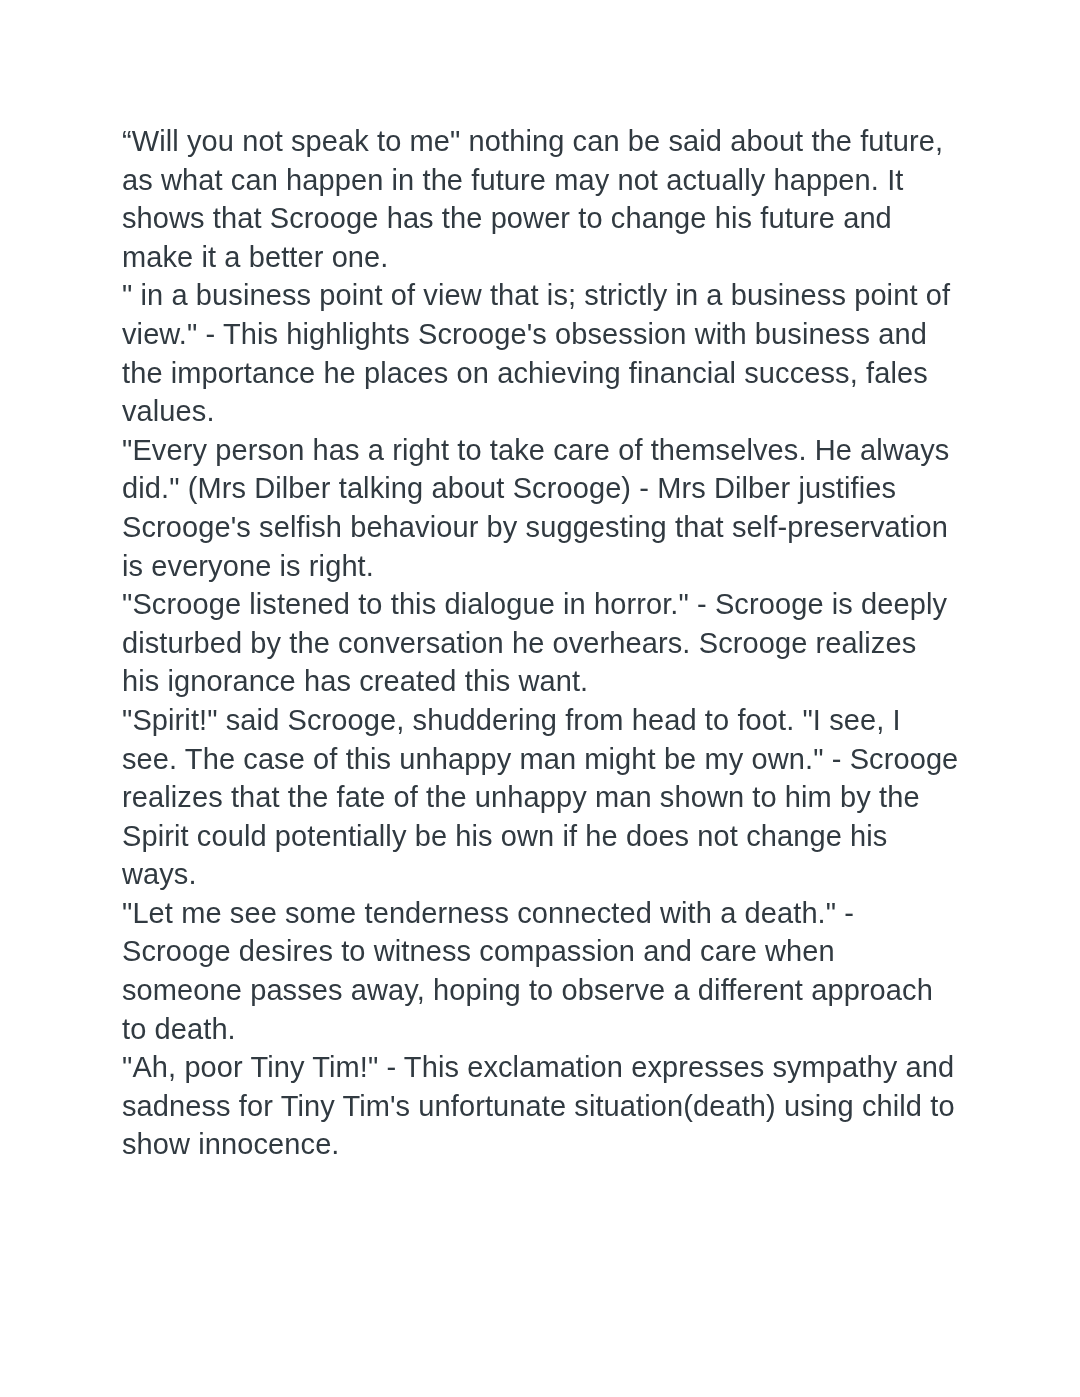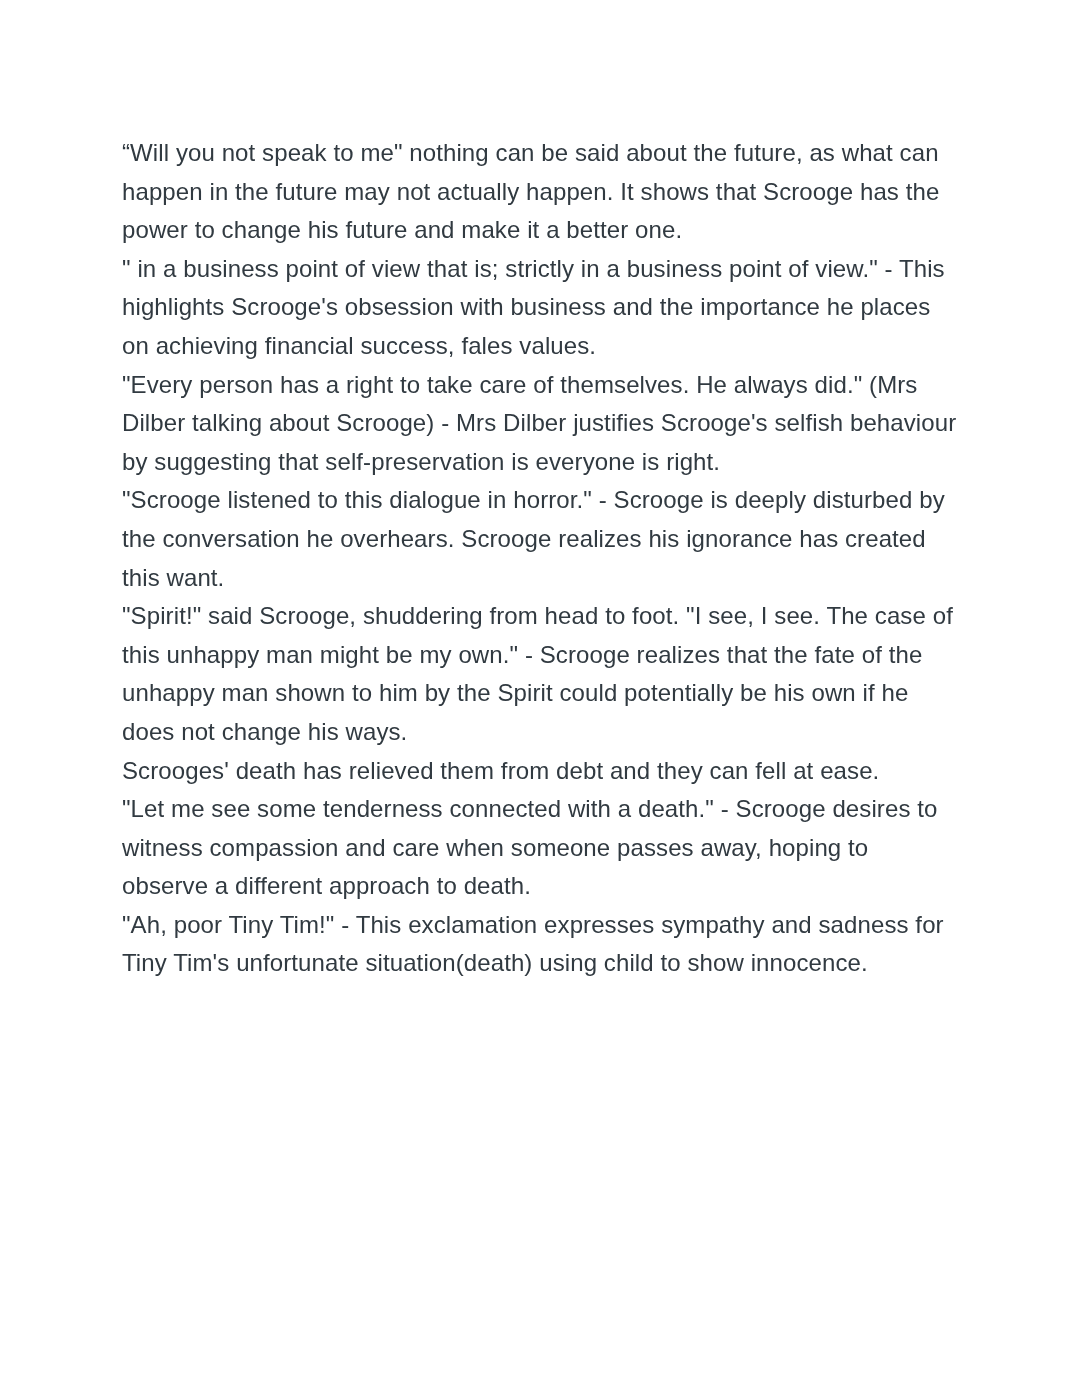--- a/index.html
+++ b/index.html
@@ -14,39 +14,37 @@
     color: #333a40;
   }
   .page {
     box-sizing: border-box;
     width: 1080px;
     height: 1397px;
     padding: 122px 120px 0 122px;
     background: #ffffff;
   }
   .doc-body {
-    font-size: 24px;
+    font-size: 29px;
     line-height: 38.6px;
     letter-spacing: 0.1px;
     color: #313a41;
-    margin-top: 12px;
   }
   .para {
     margin: 0;
     padding: 0;
     white-space: pre-wrap;
   }
 </style>
 </head>
 <body>
 
 <div class="page">
   <div class="doc-body">
     <p class="para">“Will you not speak to me" nothing can be said about the future, as what can happen in the future may not actually happen. It shows that Scrooge has the power to change his future and make it a better one.</p>
     <p class="para">" in a business point of view that is; strictly in a business point of view." - This highlights Scrooge's obsession with business and the importance he places on achieving financial success, fales values.</p>
     <p class="para">"Every person has a right to take care of themselves. He always did." (Mrs Dilber talking about Scrooge) - Mrs Dilber justifies Scrooge's selfish behaviour by suggesting that self-preservation is everyone is right.</p>
     <p class="para">"Scrooge listened to this dialogue in horror." - Scrooge is deeply disturbed by the conversation he overhears. Scrooge realizes his ignorance has created this want.</p>
     <p class="para">"Spirit!" said Scrooge, shuddering from head to foot. "I see, I see. The case of this unhappy man might be my own." - Scrooge realizes that the fate of the unhappy man shown to him by the Spirit could potentially be his own if he does not change his ways.</p>
-    <p class="para">Scrooges' death has relieved them from debt and they can fell at ease.</p>
     <p class="para">"Let me see some tenderness connected with a death." - Scrooge desires to witness compassion and care when someone passes away, hoping to observe a different approach to death.</p>
     <p class="para">"Ah, poor Tiny Tim!" - This exclamation expresses sympathy and sadness for Tiny Tim's unfortunate situation(death) using child to show innocence.</p>
   </div>
 </div>
 
 </body></html>

